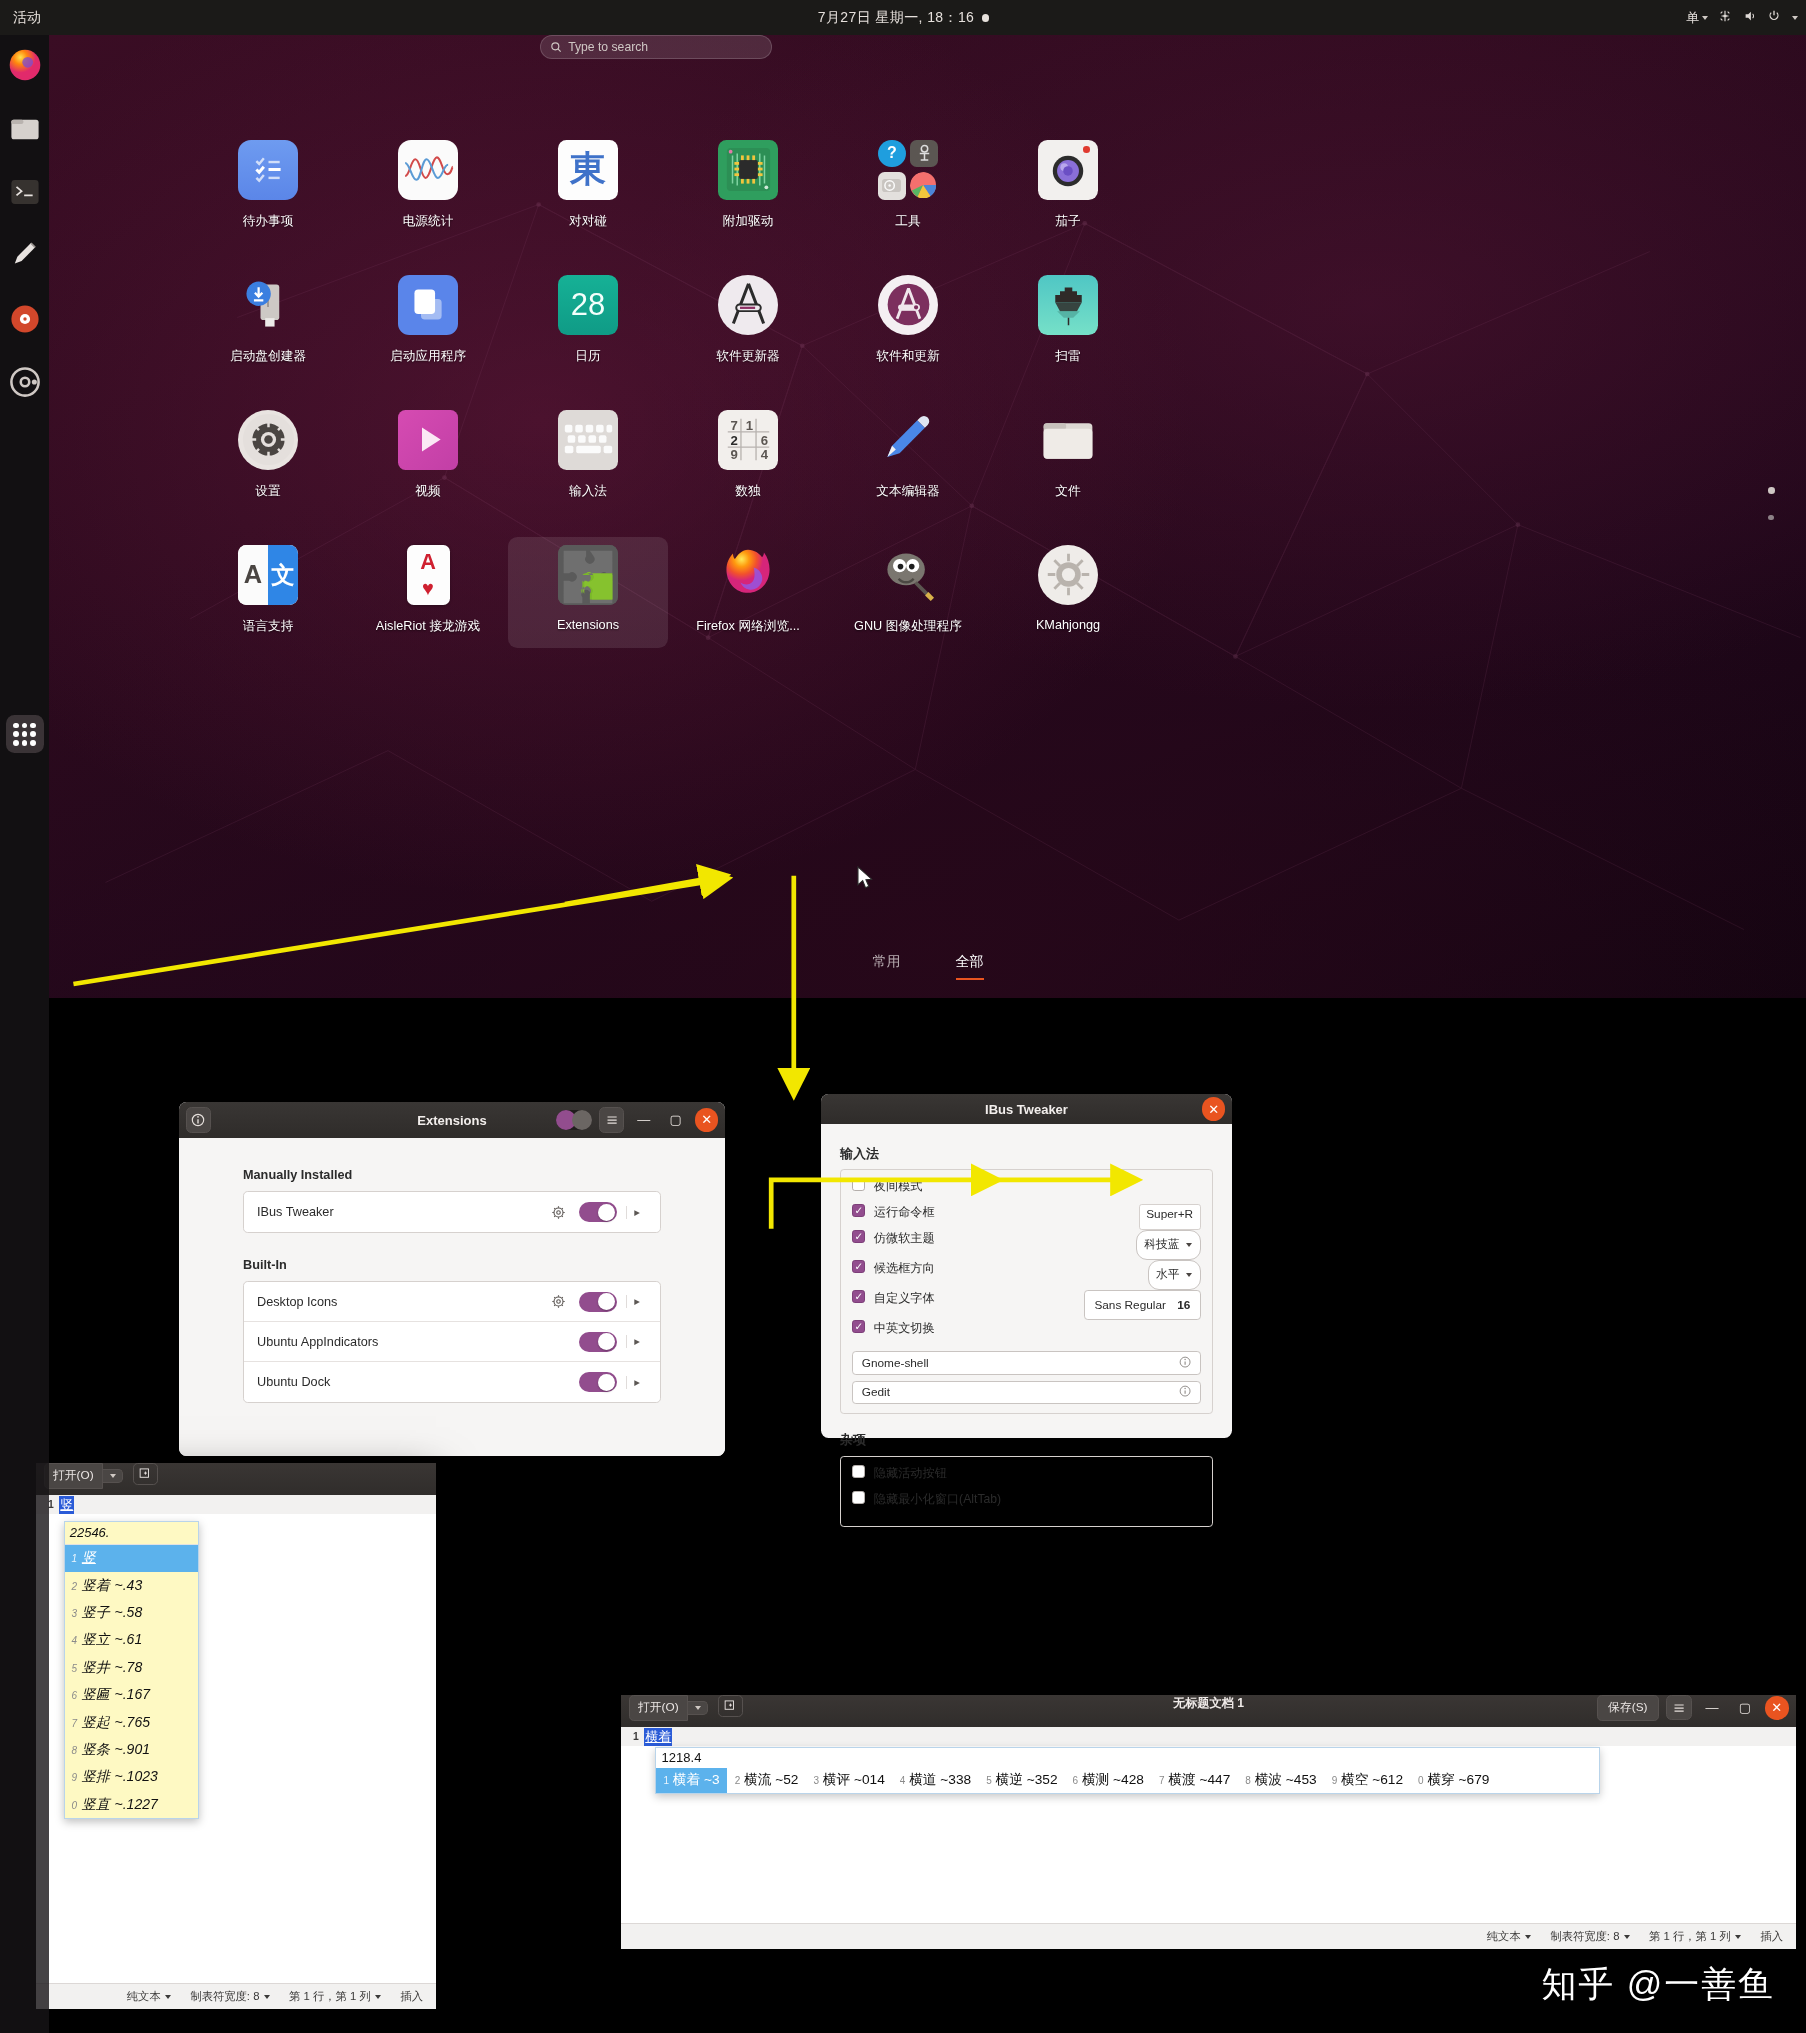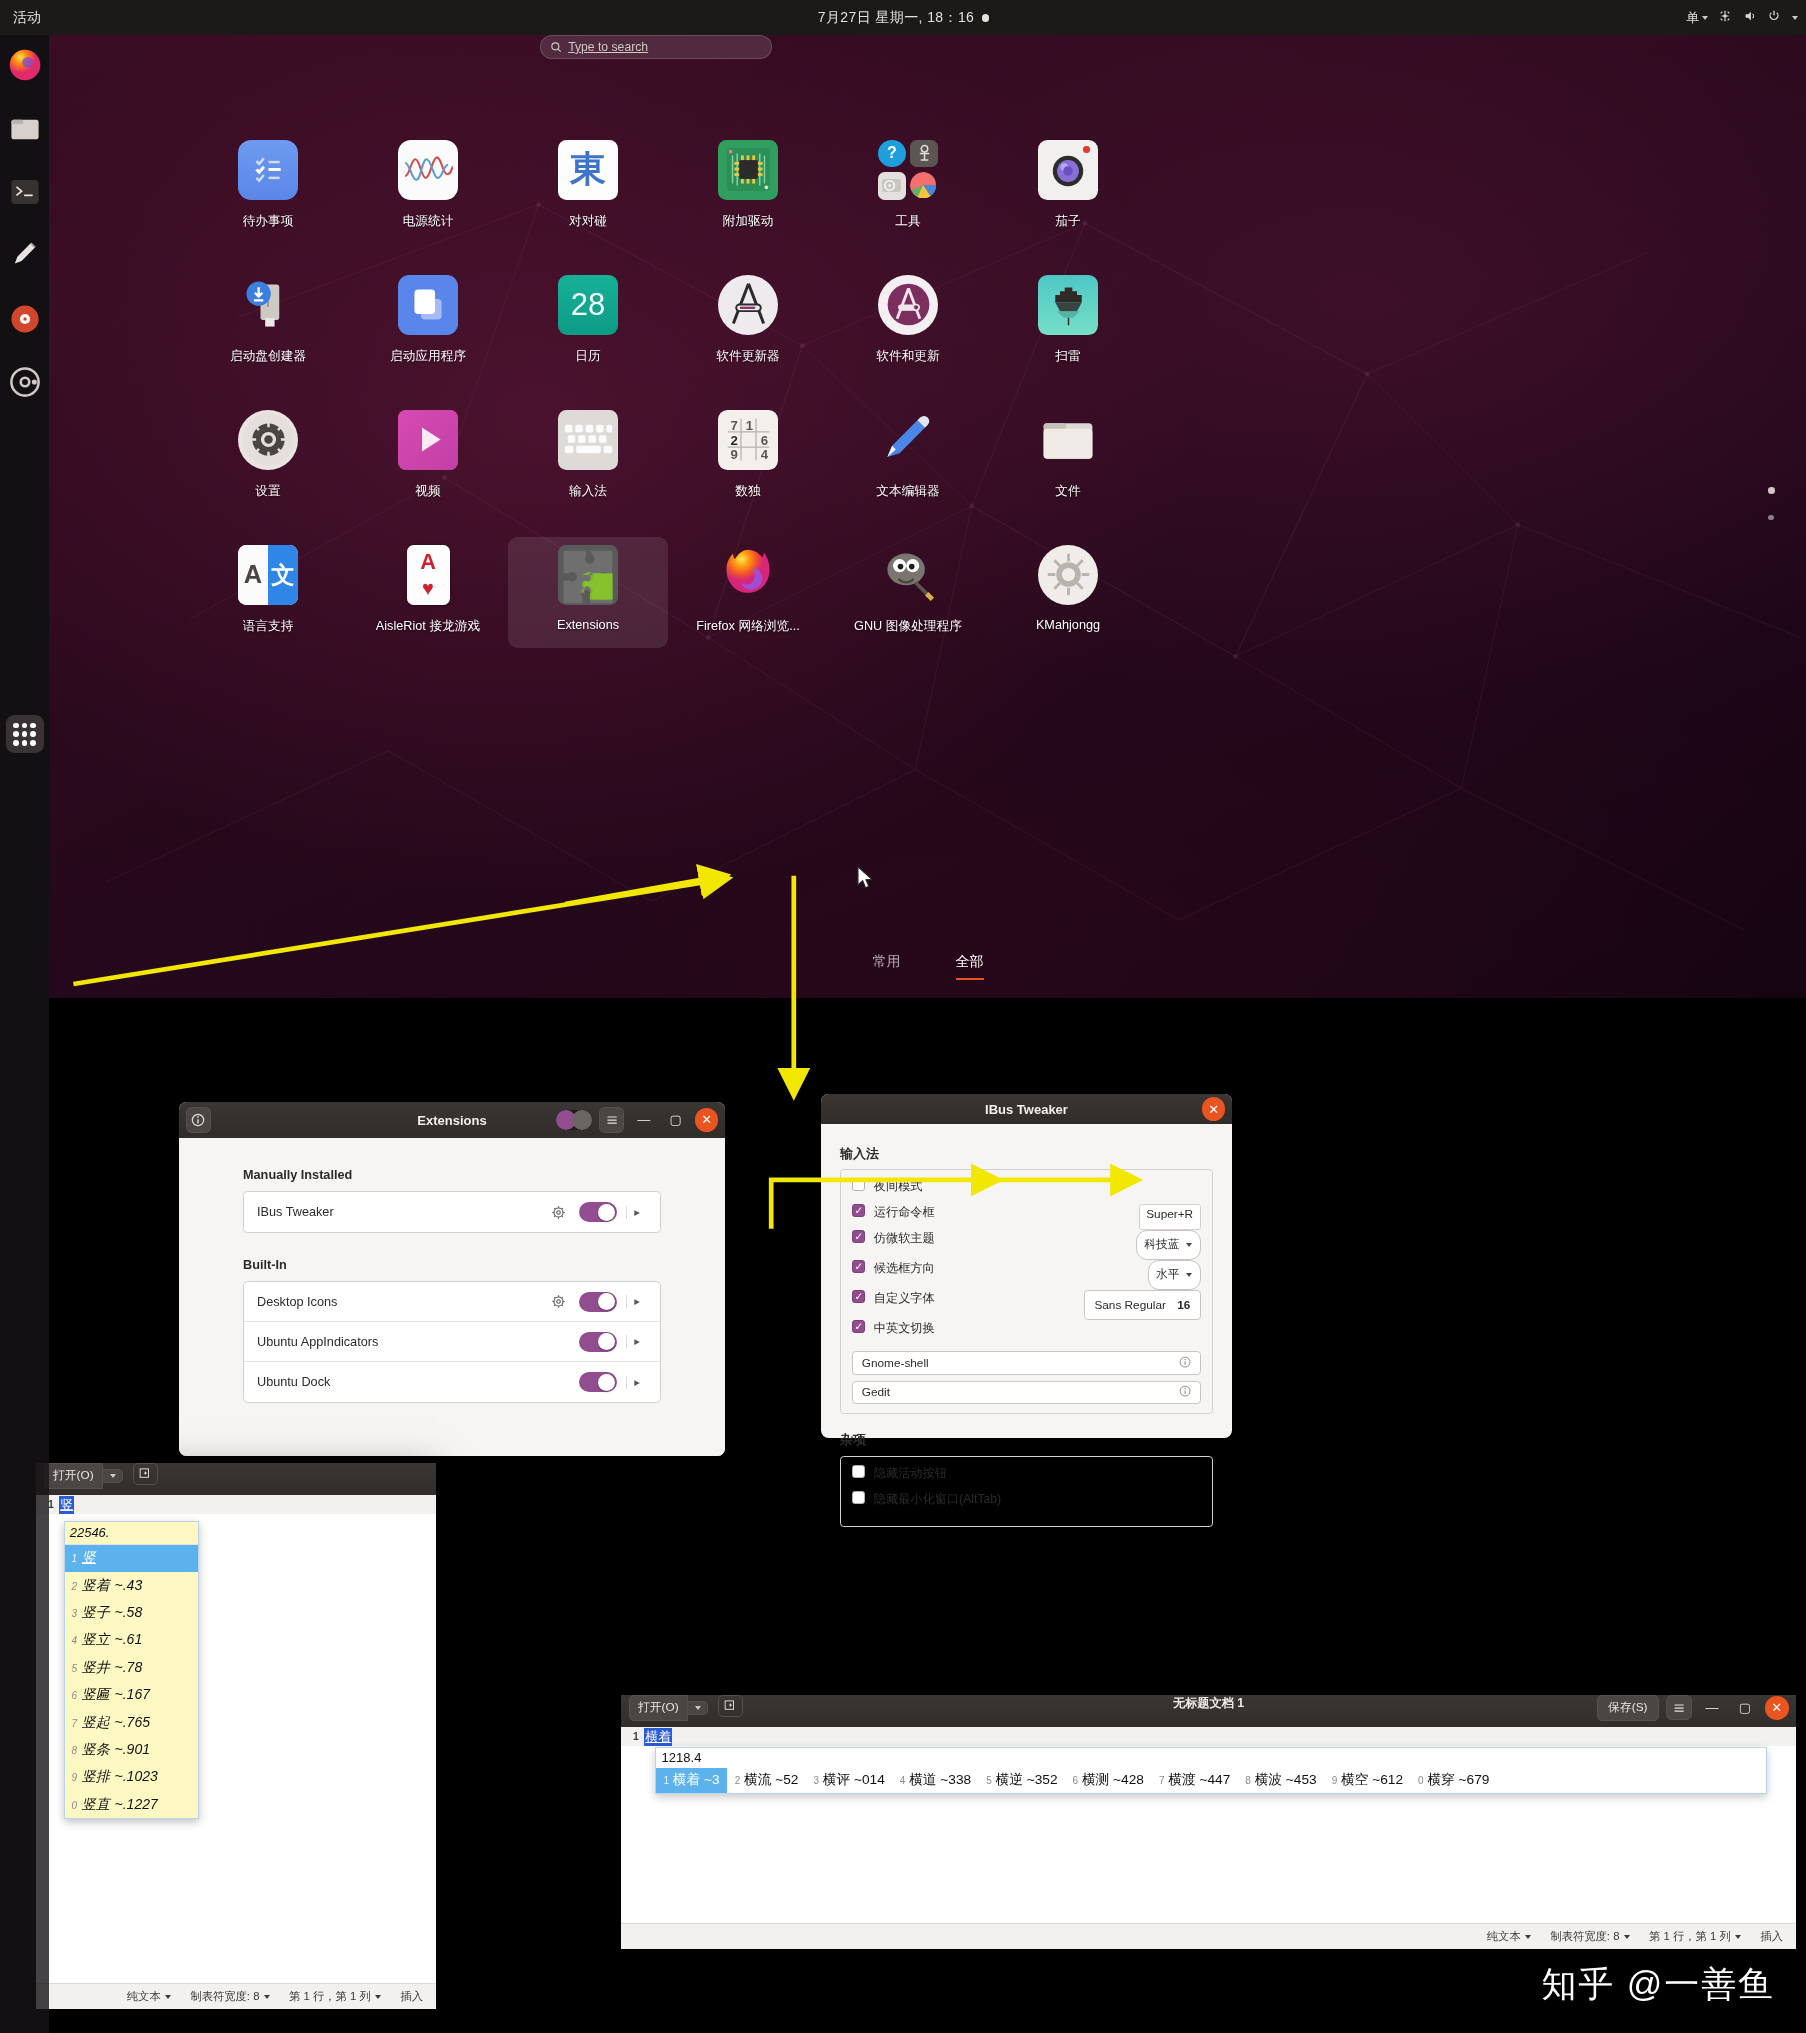--- a/index.html
+++ b/index.html
@@ -51,21 +51,21 @@
       radial-gradient(ellipse 80% 90% at 50% 95%, rgba(40,8,26,0.85), transparent 70%),
       linear-gradient(160deg, #3a0d24 0%, #2d0a1e 35%, #20071a 70%, #130410 100%);
     overflow: hidden;
   }
   #overview .polyline { position:absolute; inset:0; opacity:.30; }
 
   #searchbar {
     position: absolute; left: 540px; top: 35px; width: 232px; height: 23.5px;
     background: rgba(255,255,255,0.12); border: 0.9px solid rgba(255,255,255,0.16);
     border-radius: 12.2px; display: flex; align-items: center; gap: 5.6px; padding: 0 9.4px;
-    color: #cfc7c4; font-size: 12.2px; text-decoration: underline;
+    color: #cfc7c4; font-size: 12.2px;
   }
 
   #appgrid { position: absolute; left: 188px; top: 132px; width: 960px; }
   .approw { display: flex; }
   .app { width: 192px; display: flex; flex-direction: column; align-items: center;
      padding: 7.5px 0 13px; border-radius: 9.4px; position: relative; }
   .app.highlight { background: rgba(255,255,255,0.10); }
   .appicon { width: 60px; height: 60px; margin-bottom: 13px; position: relative; }
   .applabel { color: #fff; font-size: 12.7px; text-align: center; max-width: 141px;
      white-space: nowrap; overflow: hidden; text-overflow: ellipsis; text-shadow: 0 0.9px 1.9px rgba(0,0,0,.6); }
@@ -1017,21 +1017,21 @@
           <span>第 1 行，第 1 列</span>
           <span class="caret" style="border-top-color:#3b3a39"></span>
         </span>
       <span class="sbit">
           <span>插入</span>
         </span>
     </div>
   </div>
 </div>
 
-<div id="candhorz" style="left:655px;top:1747px;width:1112px;">
+<div id="candhorz" style="left:655px;top:1747px;width:945px;">
   <div class="aux">1218.4</div>
   <div class="strip">
     <div class="chcell sel">
         <span class="idx">1</span>
         <span>横着</span>
         <span>~3</span>
       </div>
     <div class="chcell">
         <span class="idx">2</span>
         <span>横流</span>

